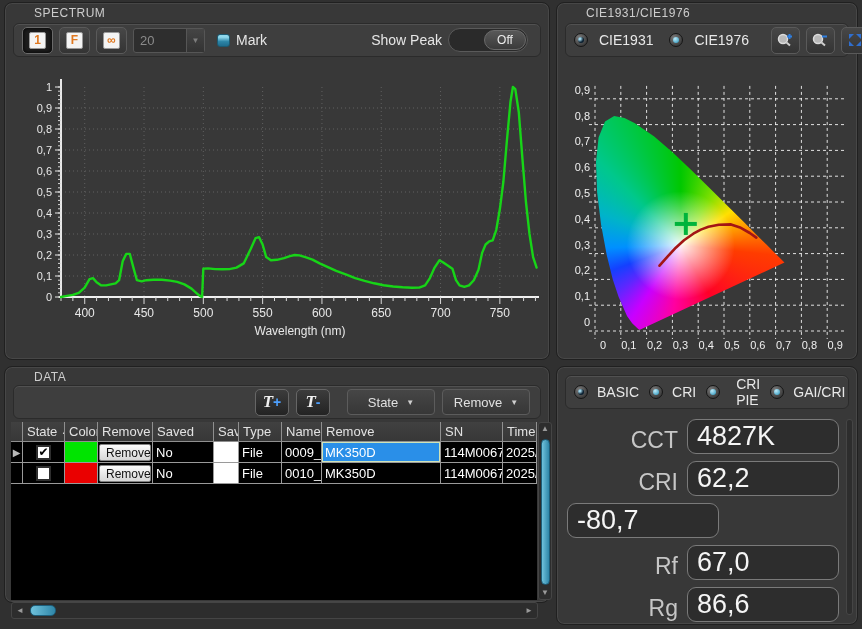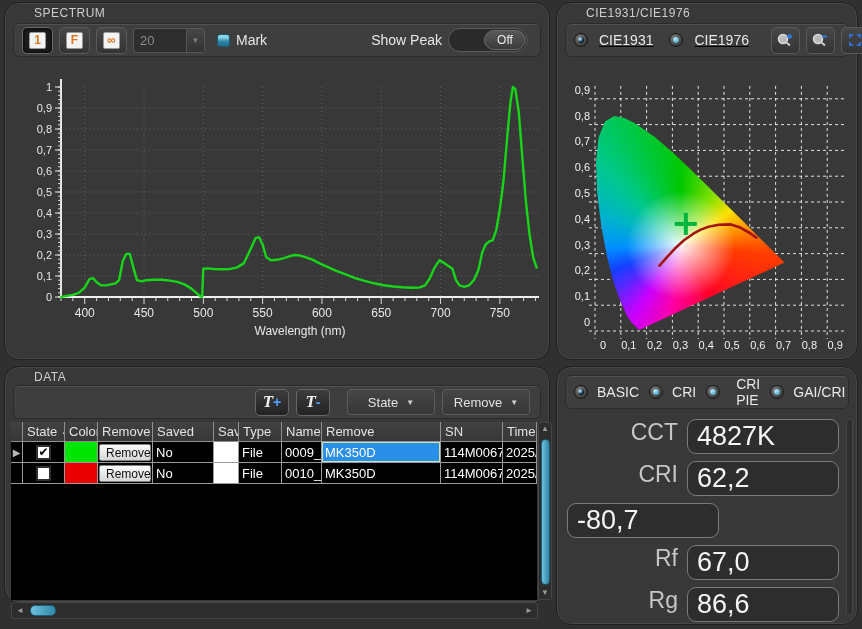--- a/index.html
+++ b/index.html
@@ -1,18 +1,18 @@
 <!DOCTYPE html>
 <html><head>
 <meta charset="utf-8">
 <style>
   html,body{margin:0;padding:0;background:#2b2b2b;}
   *{box-sizing:border-box;font-family:"Liberation Sans","DejaVu Sans",sans-serif;}
   #app{position:relative;width:862px;height:629px;background:#303030;overflow:hidden;}
-  .panel{position:absolute;background:#383838;border:1px solid #202020;border-radius:15px;
+  .panel{position:absolute;background:#383838;border:1px solid #202020;border-radius:8px;
          box-shadow:inset 0 0 0 1px #474747;}
   .panel-title{position:absolute;top:3px;left:24px;font-size:12px;color:#cdcdcd;
                background:#383838;padding:0 5px;letter-spacing:.5px;z-index:5;}
   .inner-bar{position:absolute;left:8px;right:8px;height:34px;background:#3e3e3e;
              border:1px solid #2b2b2b;border-radius:6px;box-shadow:inset 0 1px 0 #515151;
              display:flex;align-items:center;padding:0 8px;gap:6px;}
   
   .tool-btn{height:27px;min-width:31px;background:linear-gradient(#474747,#343434);
             border:1px solid #5a5a5a;border-radius:5px;display:flex;align-items:center;
             justify-content:center;padding:0;cursor:pointer;}
@@ -61,21 +61,21 @@
   .cb{width:15px;height:15px;background:#fff;border:2px solid #2e2e2e;margin:auto;
       font-size:12px;line-height:11px;text-align:center;color:#000;cursor:pointer;}
   .sel-cell{background:#2a8fe8 !important;box-shadow:inset 0 0 0 1px #cfe3b8;}
   
   .sb-track{position:absolute;background:#2d2d2d;border:1px solid #454545;border-radius:3px;}
   .sb-thumb{position:absolute;background:linear-gradient(90deg,#6fc2dc,#2f86a8);
             border:1px solid #1d5e7a;border-radius:5px;cursor:pointer;}
   .sb-arrow{position:absolute;color:#9a9a9a;font-size:8px;width:12px;height:12px;line-height:12px;
             text-align:center;cursor:pointer;}
   
-  .metric-row{display:flex;align-items:flex-start;margin-bottom:7px;}
+  .metric-row{display:flex;align-items:flex-end;margin-bottom:7px;}
   .metric-label{flex:1;text-align:right;font-size:23px;color:#c6c6c6;margin-right:9px;}
   .metric-box{width:152px;height:35px;background:#2d2d2d;border:1px solid #7a7a7a;border-radius:9px;
               color:#f5f5f5;font-size:27px;line-height:33px;padding-left:9px;overflow:hidden;}
   
   #cie-chart{position:absolute;left:8px;top:56px;width:288px;height:298px;}
   #cie-chart svg,#cie-gamut{position:absolute;left:0;top:0;}
   #cie-gamut{background:
      radial-gradient(circle at 35% 65%,rgba(255,255,255,.95) 0%,rgba(255,255,255,0) 24%),
      conic-gradient(from 0deg at 35% 65%,
        #00c800 0deg,#7fe000 32deg,#ffe000 56deg,#ff9000 76deg,#ff3c00 96deg,#ff0028 150deg,
@@ -256,21 +256,21 @@
           <text x="429.55334987593056" y="256" text-anchor="middle" font-size="12" fill="#e8e8e8" font-family="Liberation Sans, DejaVu Sans, sans-serif">700</text>
           <text x="488.85856079404465" y="256" text-anchor="middle" font-size="12" fill="#e8e8e8" font-family="Liberation Sans, DejaVu Sans, sans-serif">750</text>
           <text x="289" y="274" text-anchor="middle" font-size="12" fill="#e8e8e8" font-family="Liberation Sans, DejaVu Sans, sans-serif">Wavelength (nm)</text>
           <polyline points="50.0,236.0 55.9,234.9 61.9,233.9 67.8,231.8 73.7,226.6 78.5,218.2 82.0,217.1 85.6,221.3 90.3,224.4 95.1,224.4 99.8,223.4 104.6,222.3 108.1,219.2 111.7,200.3 115.2,192.9 118.8,192.9 122.4,206.6 125.9,219.2 130.7,220.3 135.4,219.2 142.5,218.8 150.8,218.8 159.1,219.6 166.2,220.9 173.4,223.4 180.5,227.6 185.2,231.8 188.8,234.9 191.1,236.0 192.3,207.7 197.1,207.4 204.2,208.1 211.3,208.3 218.4,208.1 225.5,206.6 232.7,202.4 239.8,187.7 244.5,177.2 248.1,176.2 251.6,183.5 255.2,196.1 259.9,199.3 265.9,198.8 273.0,197.2 278.9,195.1 283.7,194.0 288.4,194.4 294.3,196.1 301.5,198.6 308.6,202.4 316.9,206.2 325.2,209.8 334.7,213.3 344.2,217.1 353.6,219.8 363.1,222.3 372.6,224.2 382.1,225.5 391.6,226.3 401.1,226.8 408.2,226.6 414.1,224.4 418.9,217.1 423.6,206.6 428.4,199.3 431.9,201.3 436.7,204.5 441.4,207.7 445.0,219.2 448.5,224.4 453.3,225.9 458.0,224.4 462.8,219.2 467.5,208.7 471.1,191.9 474.6,183.5 478.2,180.3 481.7,179.3 485.3,168.8 488.9,147.8 492.4,120.5 496.0,78.5 499.5,40.7 501.9,26.0 504.3,28.1 507.8,51.2 511.4,97.4 515.0,141.5 518.5,173.0 522.1,196.1 525.6,206.6" fill="none" stroke="#17d517" stroke-width="2.4" stroke-linejoin="round" stroke-linecap="round"></polyline>
         </svg>
     </div>
   </section>
 
   <section class="panel" style="left:556px;top:2px;width:302px;height:358px;">
     <span class="panel-title">CIE1931/CIE1976</span>
-    <div class="inner-bar" style="top:20px;text-decoration:underline;">
+    <div class="inner-bar" style="top:20px;">
       <span class="radio selected"></span>
       <span class="radio-lbl">CIE1931</span>
       <span class="radio"></span>
       <span class="radio-lbl">CIE1976</span>
       <span style="flex:1;"></span>
       <button class="tool-btn" style="min-width:29px;">
         <svg class="mini-ic" width="18" height="16">
           <circle cx="7" cy="7" r="4.5" fill="#b9b9b9" stroke="#dcdcdc" stroke-width="1.5"></circle>
           <line x1="10.5" y1="10.5" x2="14" y2="13.5" stroke="#cfcfcf" stroke-width="2"></line>
           <line x1="11" y1="4.5" x2="16" y2="4.5" stroke="#2f7fe0" stroke-width="2"></line>

